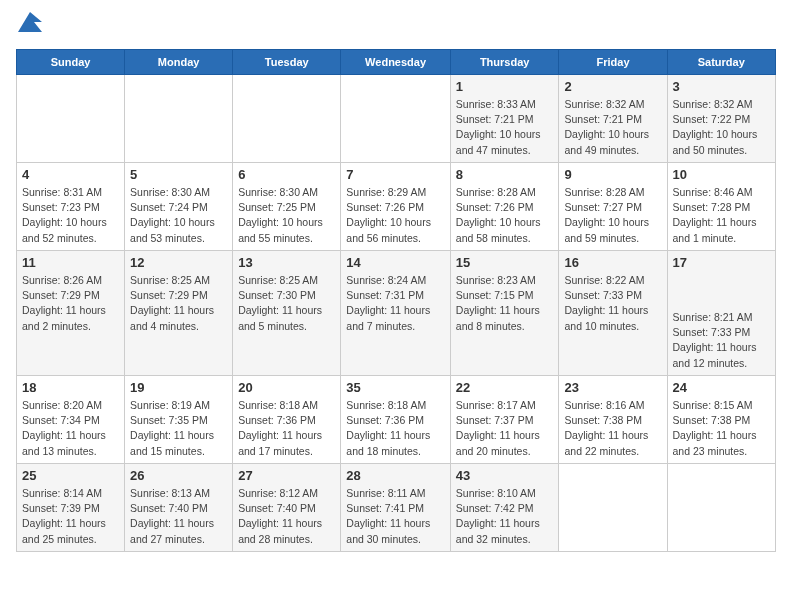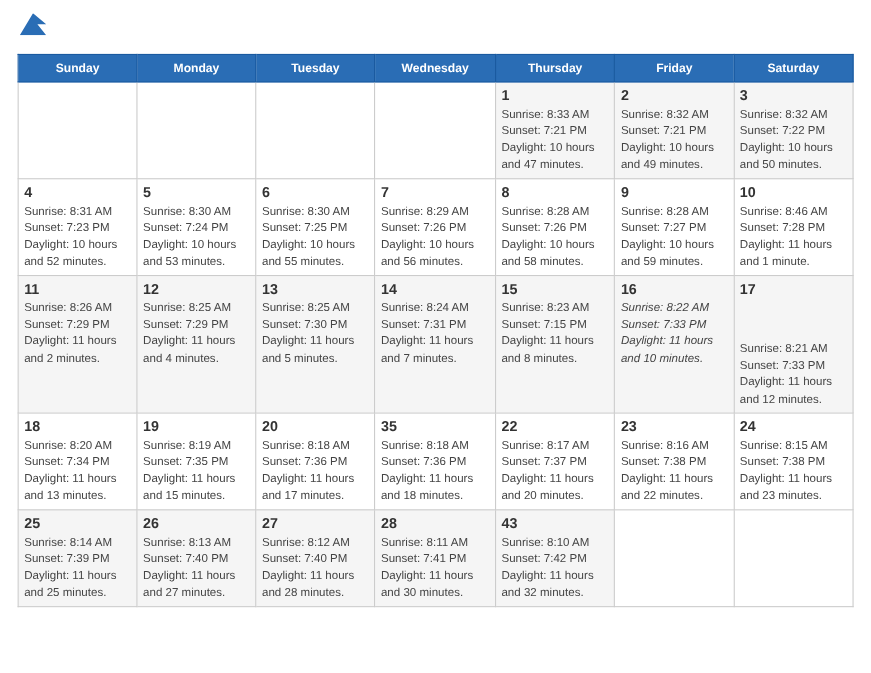--- a/index.html
+++ b/index.html
@@ -217,21 +217,21 @@
 Daylight: 11 hours and 7 minutes.</div>
         </td>
         <td>
           <span class="day-num">15</span>
           <div class="day-detail" style="white-space: pre-line;">Sunrise: 8:23 AM
 Sunset: 7:15 PM
 Daylight: 11 hours and 8 minutes.</div>
         </td>
         <td>
           <span class="day-num">16</span>
-          <div class="day-detail" style="white-space: pre-line; font-style: italic;">Sunrise: 8:22 AM
+          <div class="day-detail" style="white-space: pre-line;">Sunrise: 8:22 AM
 Sunset: 7:33 PM
 Daylight: 11 hours and 10 minutes.</div>
         </td>
         <td>
           <span class="day-num">17</span>
           <div class="day-detail" style="white-space: pre-line; margin-top: 40px;">Sunrise: 8:21 AM
 Sunset: 7:33 PM
 Daylight: 11 hours and 12 minutes.</div>
         </td>
       </tr>

